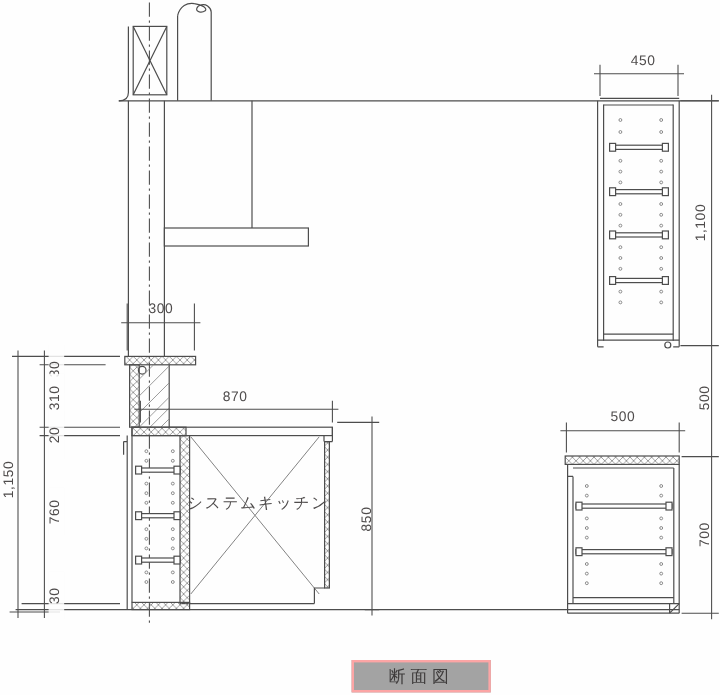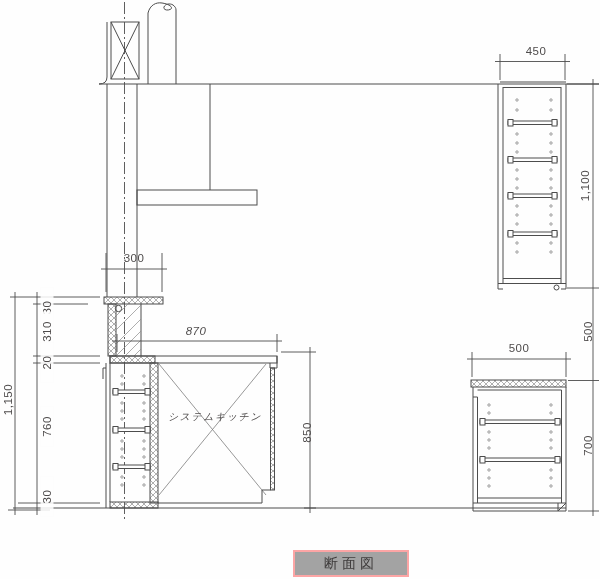--- a/index.html
+++ b/index.html
@@ -10,21 +10,21 @@
   .canvas svg{position:absolute;left:0;top:0;}
   .dim{
     position:absolute;font-size:11.5px;letter-spacing:0.5px;color:#4f4c4c;
     text-align:center;line-height:13px;white-space:nowrap;
   }
   .dim.h{width:60px;}
   .dim.v{width:60px;transform:rotate(-90deg);transform-origin:center;}
   .dim.chain{width:40px;background:rgba(254,254,254,.85);}
   .kitchen-label{
     position:absolute;left:145px;top:410px;width:140px;text-align:center;
-    font-size:10px;letter-spacing:1.5px;color:#4f4c4c;white-space:nowrap;font-style:italic;
+    font-size:13px;letter-spacing:1.5px;color:#4f4c4c;white-space:nowrap;
   }
   .title-box{
     position:absolute;left:293px;top:550px;width:112px;height:23px;
     border:2px solid #fca5a5;background:#a3a3a3;
   }
   .title-box span{
     display:block;text-align:center;line-height:23px;font-size:14px;
     letter-spacing:4px;color:#3f3c3c;
   }
 </style>
@@ -223,21 +223,21 @@
     <path d="M310,347 L310,513 M281,352 L316,352 M304,508 L316,508"></path>
 
     <path d="M593,79 L593,516 M567,84 L599,84 M567,288 L599,288 M568,380.5 L599,380.5 M568,511 L599,511"></path>
 
     <path d="M15,292 L15,515 M37,292 L37,515"></path>
     <path d="M10,297 L100,297 M33,304 L88,304 M33,356 L100,356 M33,363 L100,363 M18,503 L100,503 M8,510 L50,510"></path>
   </g>
 </svg>
 
 <span class="dim h" style="left:104px;top:252px;">300</span>
-<span class="dim h" style="left:166px;top:325px;font-style:italic;">870</span>
+<span class="dim h" style="left:166px;top:325px;">870</span>
 <span class="dim h" style="left:506px;top:45px;">450</span>
 <span class="dim h" style="left:489px;top:342px;">500</span>
 
 <span class="dim v" style="left:-22px;top:393px;">1,150</span>
 <span class="dim v chain" style="left:27px;top:301px;">30</span>
 <span class="dim v chain" style="left:27px;top:325px;">310</span>
 <span class="dim v chain" style="left:27px;top:356px;">20</span>
 <span class="dim v chain" style="left:27px;top:420px;">760</span>
 <span class="dim v chain" style="left:27px;top:490px;">30</span>
 <span class="dim v" style="left:277px;top:426px;">850</span>

